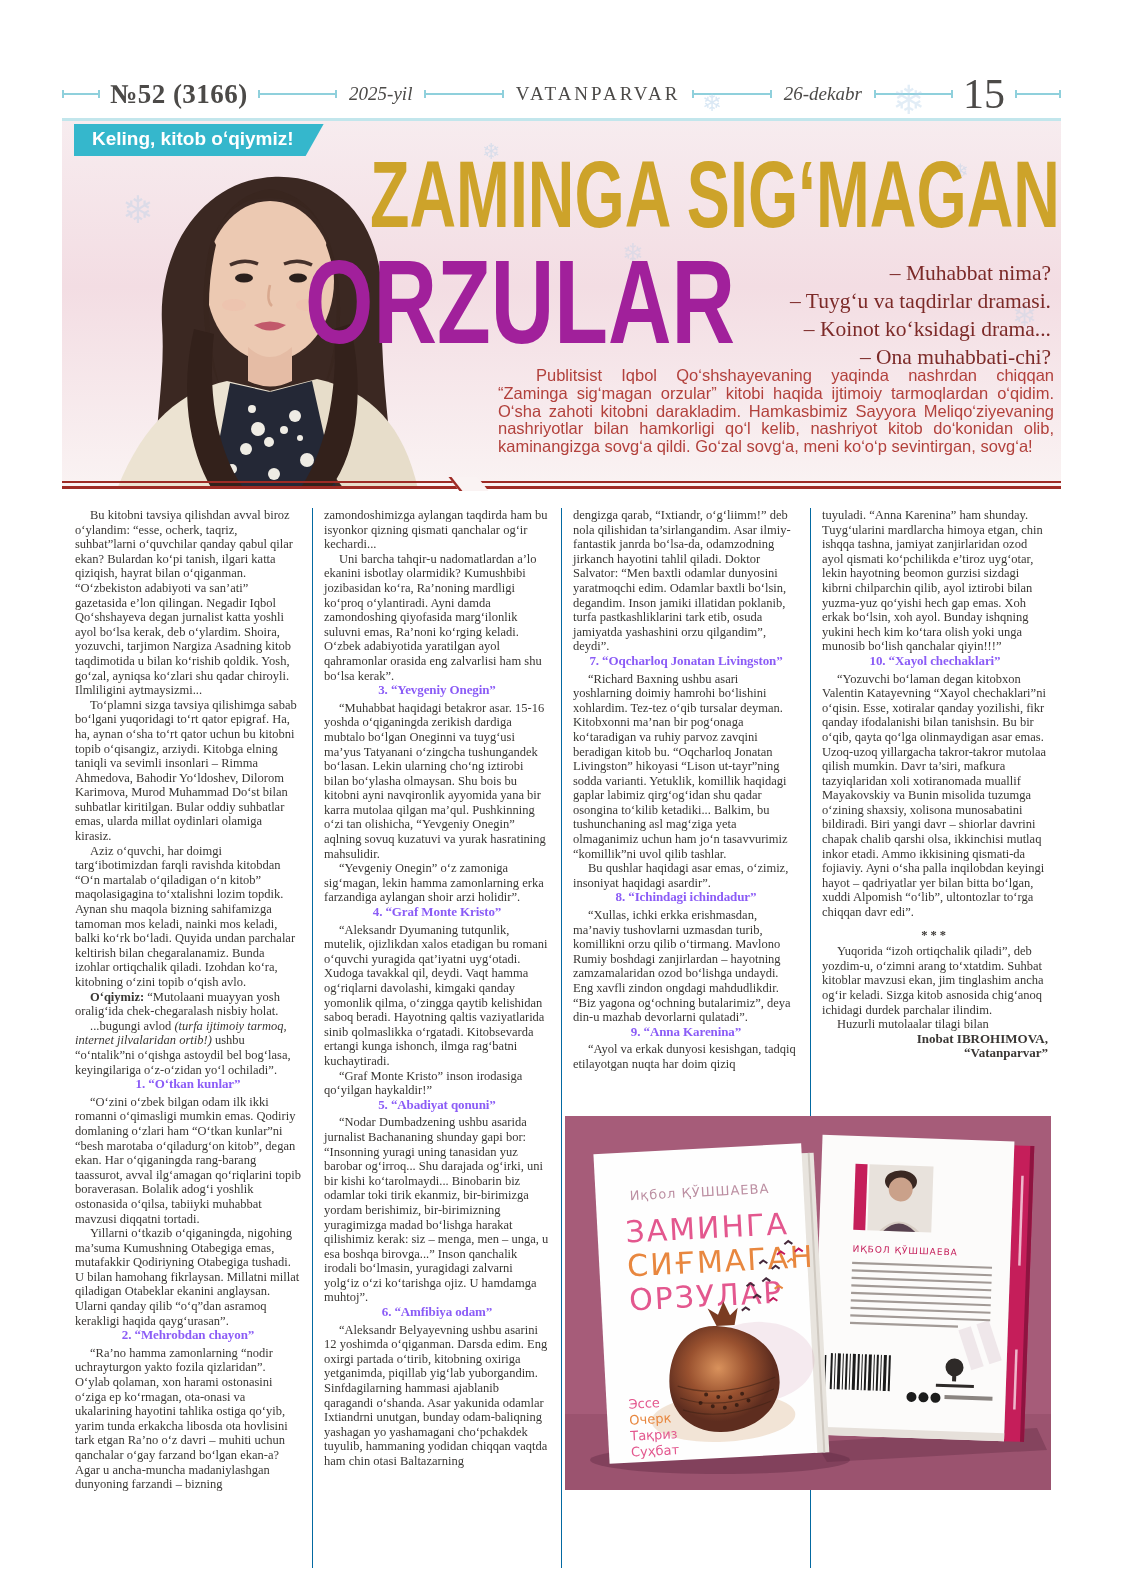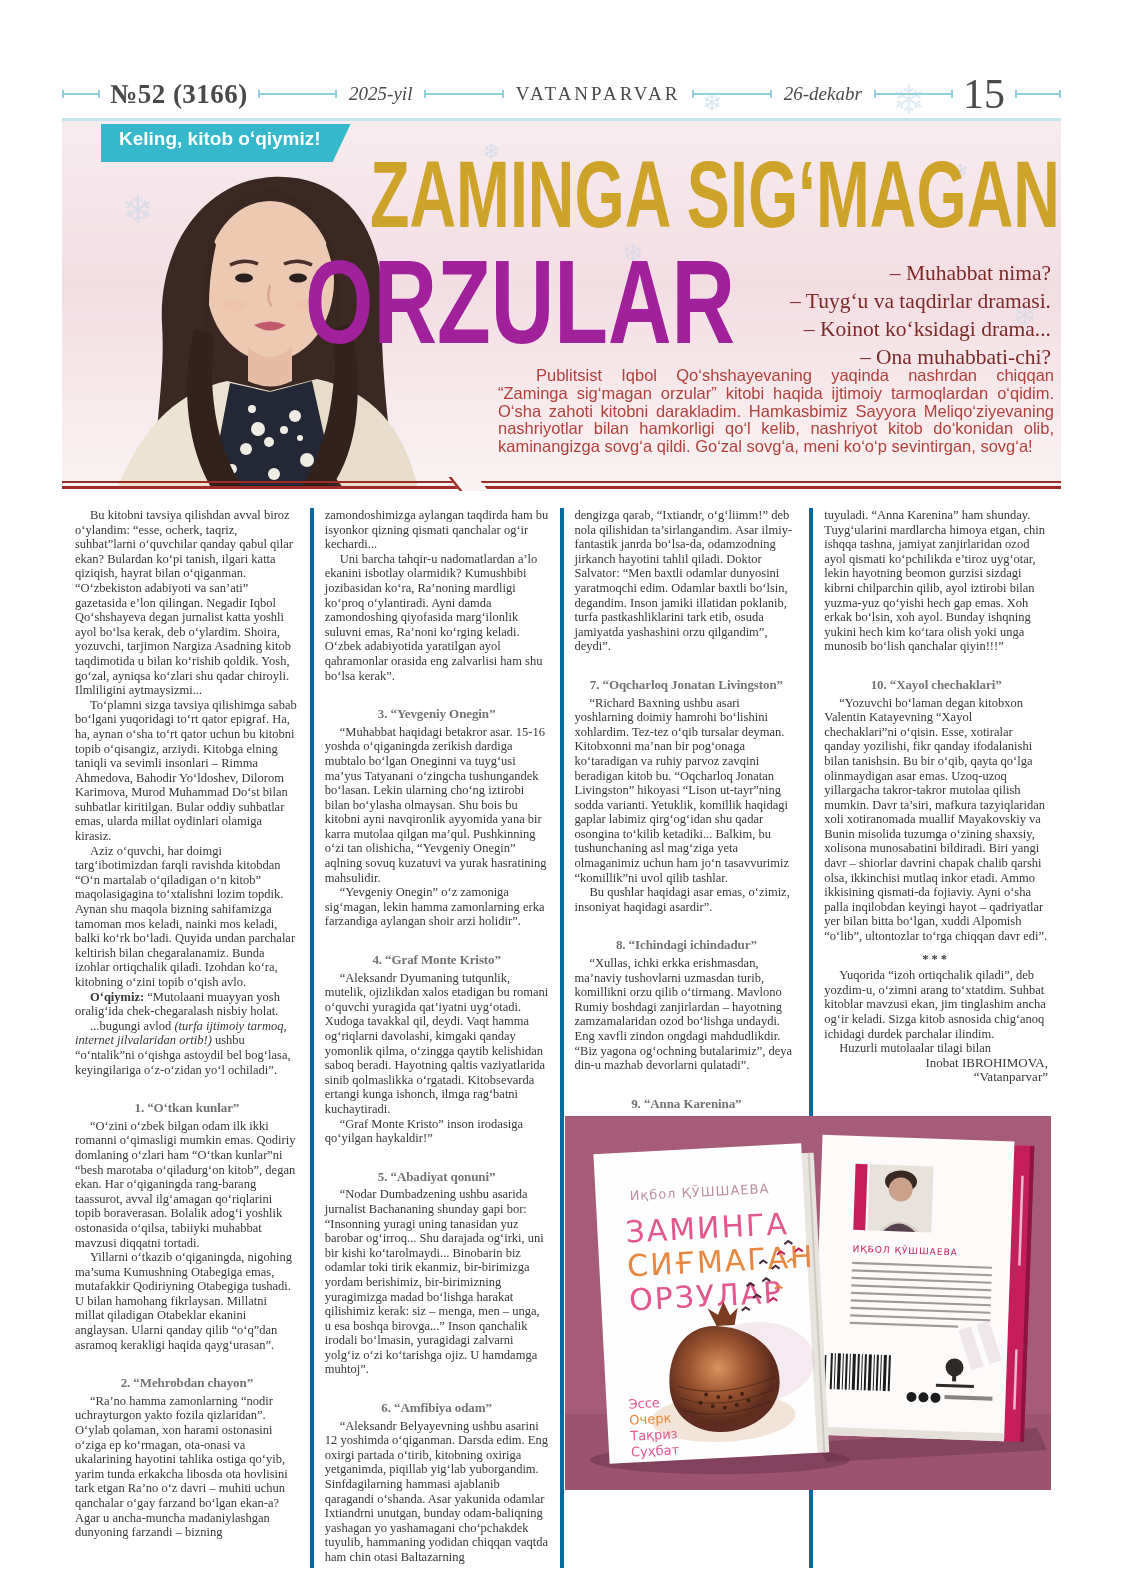--- a/index.html
+++ b/index.html
@@ -17,46 +17,46 @@
   .mh-year,.mh-date{font-size:19px;color:#4c4a48;padding:0 12px;font-style:italic;font-family:Liberation Serif, serif;}
   .mh-paper{font-size:19px;color:#4c4a48;padding:0 12px;letter-spacing:3px;}
   .mh-page{font-size:42px;color:#4c4a48;padding:0 10px;line-height:1;}
   
   .hero{position:absolute;left:62px;top:118px;width:999px;height:368px;
         background:linear-gradient(180deg,#f7ecef 0%,#f3dde3 45%,#faf3f3 100%);
         border-top:3px solid #c2e6ec;}
   .snow{position:absolute;color:#aecde8;pointer-events:none;line-height:1;}
   .badge{position:absolute;left:12px;top:3px;background:var(--teal,#35B7CC);color:#fff;
          font-family:"Liberation Sans",sans-serif;font-weight:bold;font-size:19px;
-         padding:4px 30px 12px 18px;clip-path:polygon(0 0,100% 0,calc(100% - 18px) 100%,0 100%);margin-left:27px;}
+         padding:4px 30px 6px 18px;clip-path:polygon(0 0,100% 0,calc(100% - 18px) 100%,0 100%);}
   .portrait{position:absolute;left:0;top:8px;width:420px;height:360px;}
   .title1{position:absolute;left:300px;top:20px;width:706px;height:104px;}
   .title2{position:absolute;left:236px;top:112px;width:444px;height:130px;}
   .title1 text,.title2 text{font-family:"Liberation Sans",sans-serif;font-weight:bold;}
   .questions{position:absolute;right:10px;top:138px;width:430px;text-align:right;
              color:var(--maroon,#7C2A28);font-size:21.5px;line-height:28px;}
   .intro{position:absolute;left:436px;top:246px;width:556px;text-align:justify;
          font-family:"Liberation Sans",sans-serif;font-size:16.5px;line-height:17.8px;
          color:var(--red,#B2413C);text-indent:38px;}
   .sep{position:absolute;left:0;right:0;top:360px;}
   .sep .l1{height:2px;background:var(--sepRed,#9E2B25);}
   .sep .l2{height:3px;background:var(--sepRed,#9E2B25);margin-top:3px;}
   .sep .notch{position:absolute;left:392px;top:-4px;width:26px;height:14px;background:#faf3f3;
               border-left:3px solid var(--sepRed,#9E2B25);transform:skewX(38deg);}
   
   .cols{position:absolute;left:75px;top:508px;width:973px;height:1060px;display:flex;overflow:hidden;}
   .col{flex:1 1 0;padding:0 11px;font-size:12.5px;line-height:14.6px;}
   .col:first-child{padding-left:0;font-family:Liberation Serif, serif;}
   .col:last-child{padding-right:0;}
-  .col + .col{border-left:4px solid #0369a1;}
+  .col + .col{border-left:1px solid #0369a1;}
   .blk-p{text-indent:15px;}
   .blk-p.noind{text-indent:0;}
-  .blk-h{font-weight:bold;text-align:center;font-size:13px;margin:24px 0 3px;white-space:nowrap;letter-spacing:-.1px;color:#737373;}
+  .blk-h{font-weight:bold;text-align:center;font-size:13px;margin:0 0 3px;white-space:nowrap;letter-spacing:-.1px;color:#8b5cf6;}
   .blk-stars{text-align:center;font-weight:bold;letter-spacing:3px;margin:8px 0 2px;}
-  .blk-sig{text-align:right;font-weight:normal;font-size:13px;}
+  .blk-sig{text-align:right;font-weight:bold;font-size:13px;}
   
   .bookfig{position:absolute;left:565px;top:1116px;width:486px;height:374px;}
   .bookfig text{font-family:"DejaVu Sans",sans-serif;}
   .question-line{white-space:nowrap;}
 </style>
 </head>
 <body>
 
 <div class="page">
 

